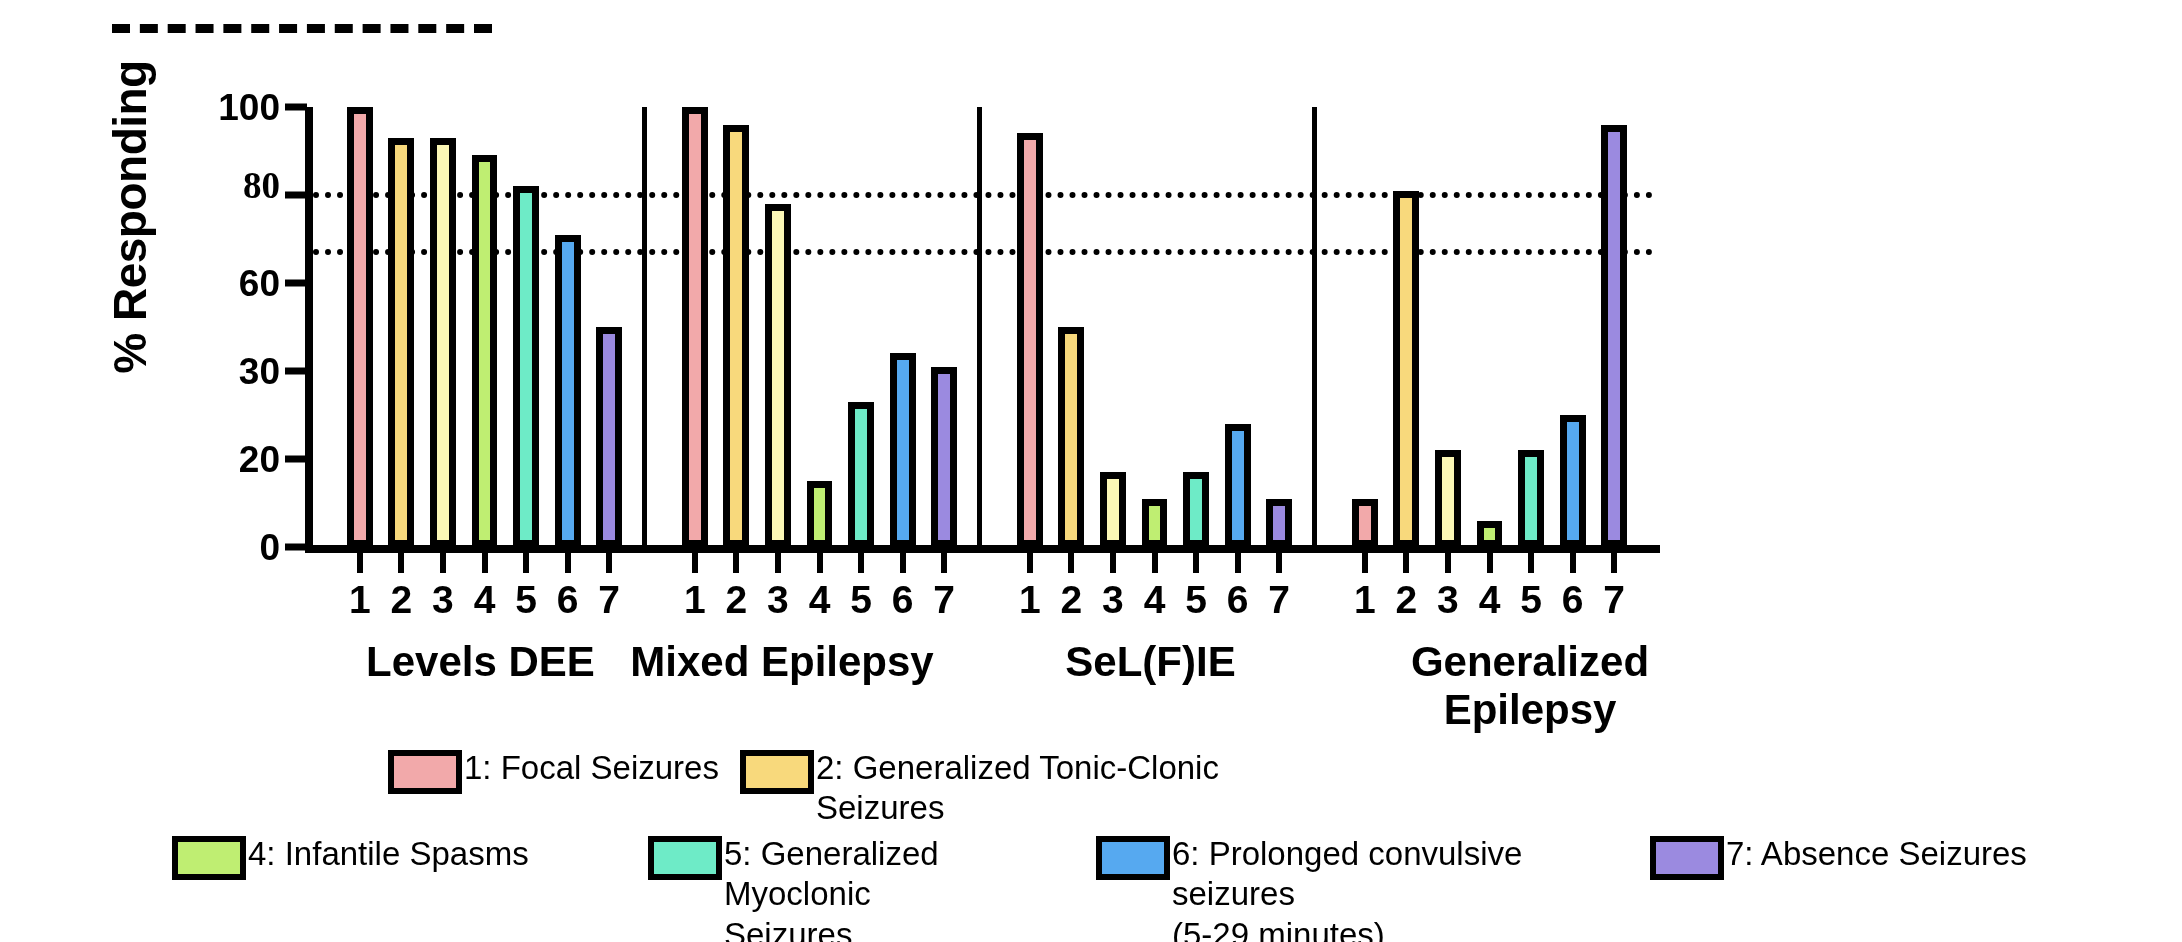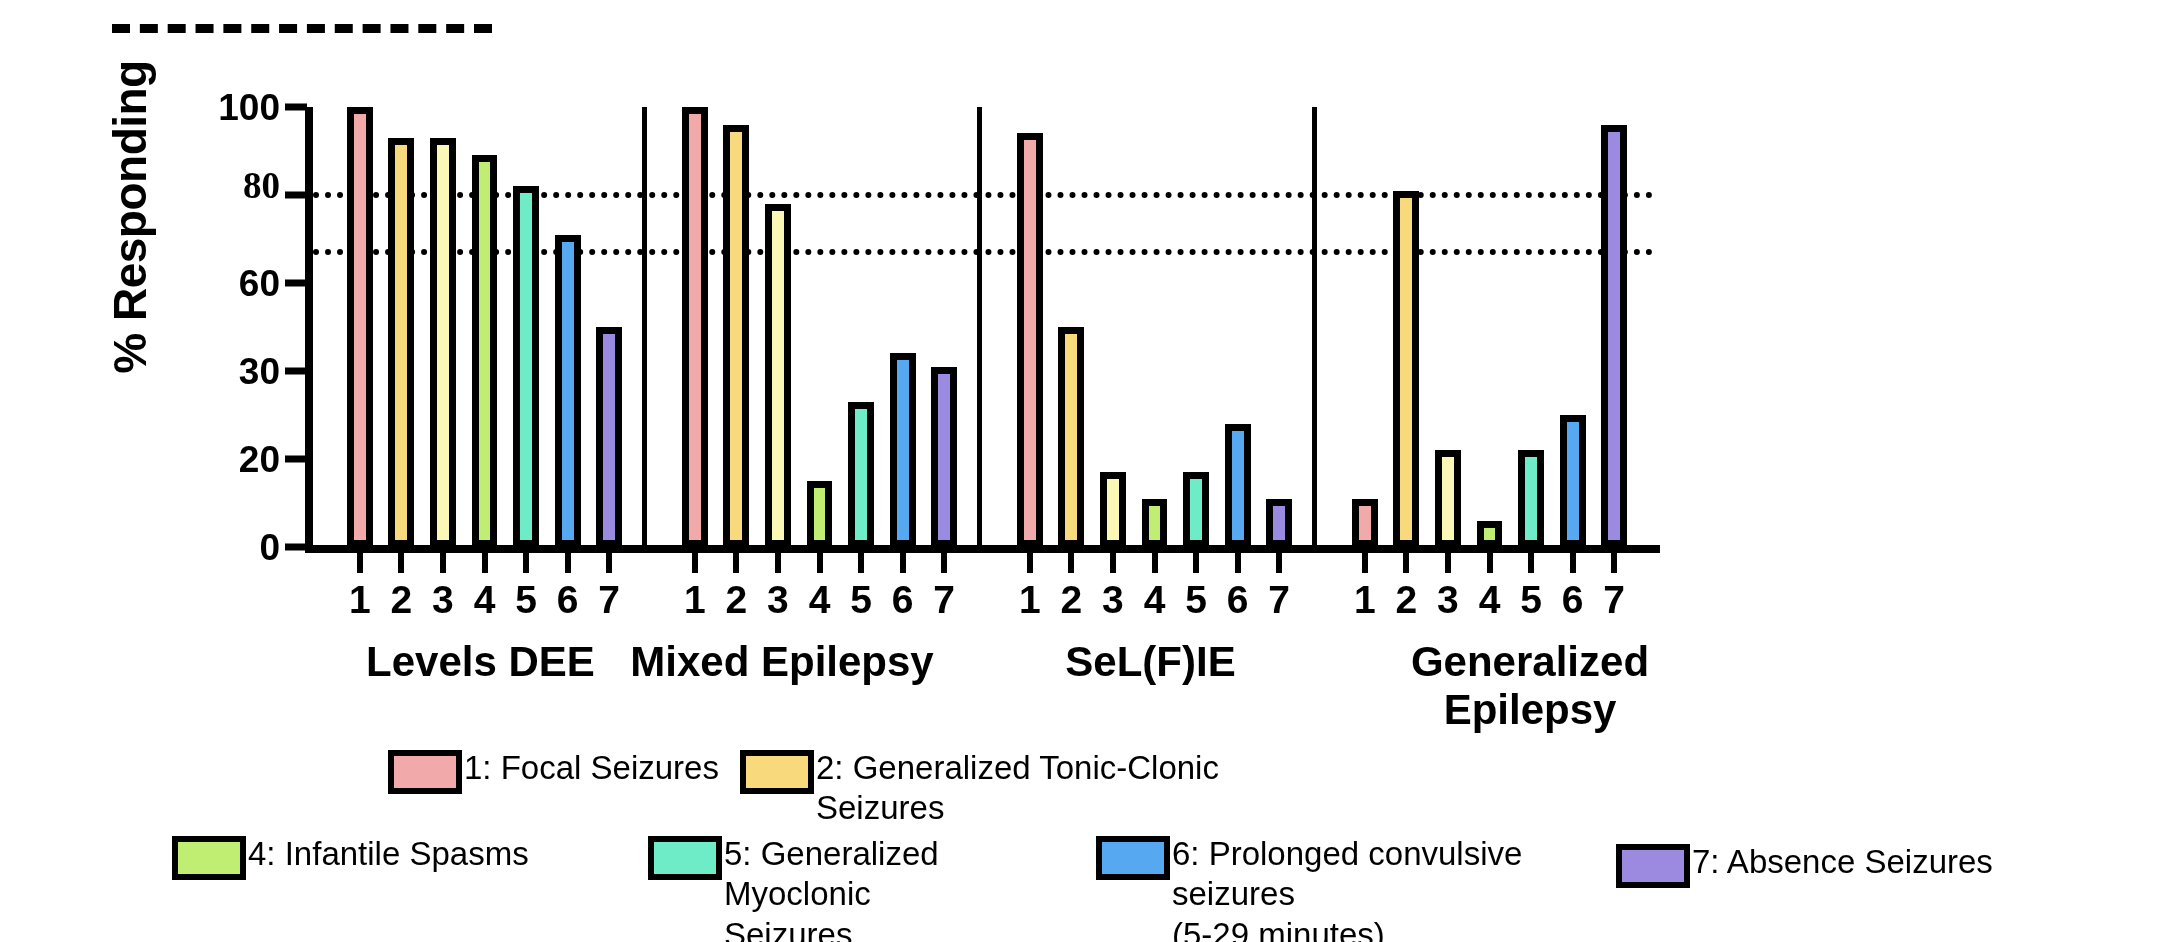--- a/index.html
+++ b/index.html
@@ -265,20 +265,20 @@
         <div class="legend-item" style="left: 648px; width: 440px;">
           <div class="swatch" style="background: rgb(110, 235, 199);"></div>
           <div class="legend-text">5: Generalized Myoclonic
 Seizures</div>
         </div>
         <div class="legend-item" style="left: 1096px; width: 520px;">
           <div class="swatch" style="background: rgb(86, 169, 240);"></div>
           <div class="legend-text">6: Prolonged convulsive seizures
 (5-29 minutes)</div>
         </div>
-        <div class="legend-item" style="left: 1616px; width: 420px; margin-top: 8px;">
+        <div class="legend-item" style="left: 1650px; width: 420px;">
           <div class="swatch" style="background: rgb(155, 138, 224);"></div>
           <div class="legend-text">7: Absence Seizures</div>
         </div>
       </div>
   </div>
 
 </div>
 
 </body></html>

